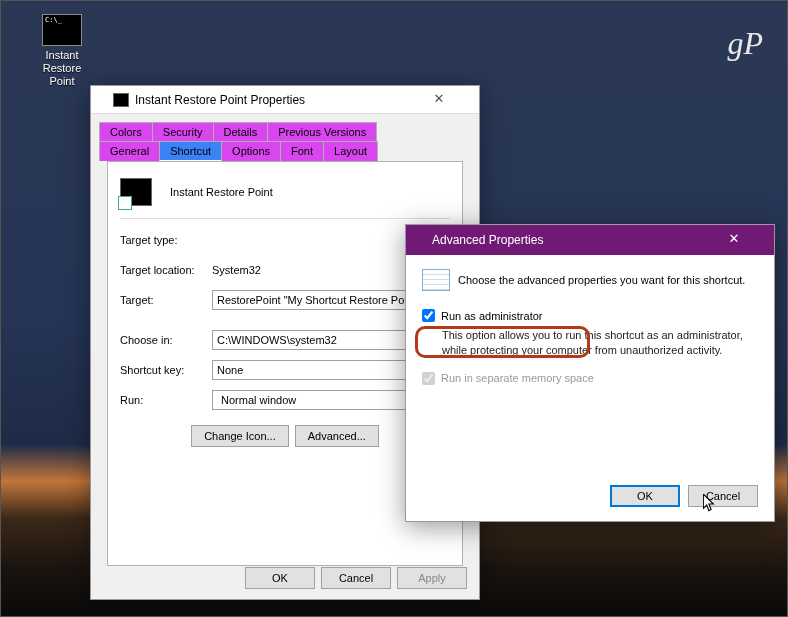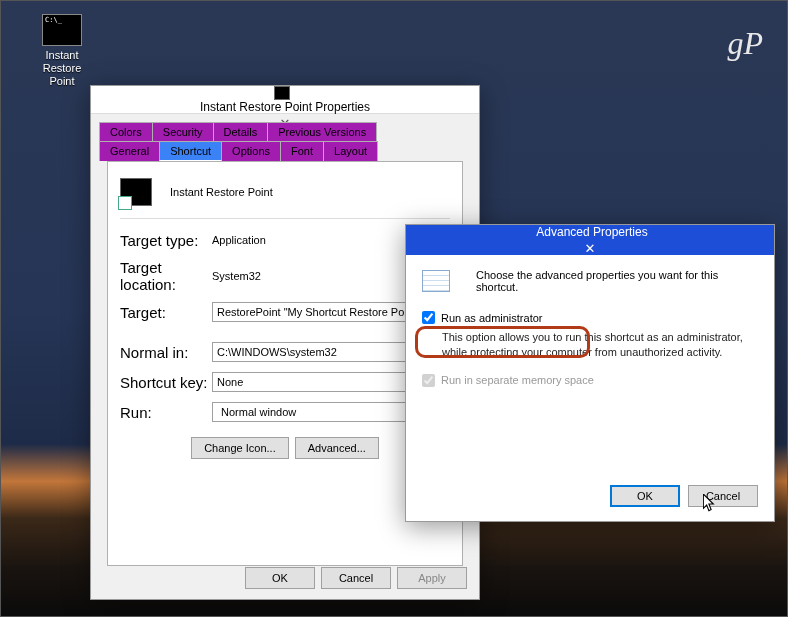--- a/index.html
+++ b/index.html
@@ -9,49 +9,49 @@
   background: linear-gradient(to bottom, #2a3855 0%, #263556 50%, #1e2b48 72%, #c2763a 78%, #3b2818 84%, #1a1410 92%, #0a0a0a 100%);
 }
 .frame-border { position: absolute; inset: 0; border: 1px solid #555; pointer-events: none; }
 .watermark { position: absolute; top: 25px; right: 25px; color: #e8e8e8; font-size: 32px; font-family: Georgia, serif; font-style: italic; }
 .desktop-icon { position: absolute; top: 14px; left: 34px; width: 56px; text-align: center; color: #fff; font-size: 11px; cursor: pointer; }
 .desktop-icon .ico { width: 40px; height: 32px; background: #000; border: 1px solid #888; margin: 0 auto 3px; position: relative; }
 .desktop-icon .ico::before { content: "C:\\_"; position: absolute; top: 1px; left: 2px; color: #fff; font-size: 7px; font-family: monospace; }
 .desktop-icon .label { text-shadow: 0 1px 1px #000; line-height: 1.2; }
 
 .window { position: absolute; background: #f0f0f0; border: 1px solid #999; box-shadow: 0 5px 25px rgba(0,0,0,.4); font-size: 11px; color: #000; }
-.titlebar { height: 28px; display: flex; align-items: center; padding: 0 9px; background: #fff; border-bottom: 1px solid #ddd; flex-direction: column; }
+.titlebar { height: 28px; display: flex; align-items: center; padding: 0 22px; background: #fff; border-bottom: 1px solid #ddd; }
 .titlebar .ticon { width: 16px; height: 14px; background: #000; border: 1px solid #666; margin-right: 6px; flex-shrink:0; }
 .titlebar .title { flex: 1; font-size: 12px; }
 .titlebar .close { width: 36px; height: 22px; text-align: center; line-height: 20px; font-size: 13px; color: #555; cursor: pointer; }
 
 .props { top: 85px; left: 90px; width: 390px; height: 515px; }
 .tabs { margin: 8px 8px 0; }
 .tabrow { display: flex; }
-.tab { border: 1px solid #b0b0b0; border-bottom: none; padding: 3px 10px; font-size: 11px; background: #a21caf; cursor: pointer; margin-right: -1px; }
+.tab { border: 1px solid #b0b0b0; border-bottom: none; padding: 3px 10px; font-size: 11px; background: #d946ef; cursor: pointer; margin-right: -1px; }
 .tab.active { background: #3b82f6; position: relative; z-index: 2; border-bottom: 1px solid #fff; }
 .tabbody { border: 1px solid #b0b0b0; background: #fff; margin: 0 8px 8px; padding: 10px 12px; height: 405px; }
 .iconrow { display: flex; align-items: center; padding: 6px 0 12px; border-bottom: 1px solid #ddd; margin-bottom: 10px; }
 .iconrow .bigico { width: 32px; height: 28px; background: #000; border: 1px solid #666; margin-right: 18px; position: relative; }
 .iconrow .bigico::after { content:""; position:absolute; bottom:-5px; left:-3px; width:12px; height:12px; background:#fff; border:1px solid #4a8; }
 .field { display: flex; align-items: center; margin-bottom: 8px; min-height: 22px; }
-.field .lab { width: 92px; font-size: 15px; }
+.field .lab { width: 92px; font-size: 11px; }
 .field .val { flex: 1; font-size: 11px; }
 .field input, .field select { flex: 1; border: 1px solid #a0a0a0; padding: 2px 4px; font-size: 11px; height: 20px; background: #fff; }
 .field .static { padding: 2px 0; }
 .btnrow { display: flex; gap: 6px; justify-content: center; margin-top: 14px; }
 .btn { border: 1px solid #a0a0a0; background: #e1e1e1; padding: 4px 12px; font-size: 11px; cursor: pointer; min-width: 70px; }
 .bottombtns { position: absolute; bottom: 10px; right: 12px; display: flex; gap: 6px; }
 .btn.disabled { color: #888; }
 
 .adv { top: 224px; left: 405px; width: 370px; height: 298px; }
-.adv .titlebar { background: #1d4ed8; color: #fff; border-bottom: none; height: 30px; }
+.adv .titlebar { background: #701a75; color: #fff; border-bottom: none; height: 30px; }
 .adv .titlebar .close { color: #fff; }
 .adv .body { background: #fff; padding: 14px 16px; height: calc(100% - 30px); position: relative; }
-.adv .hdr { display: flex; align-items: center; gap: 26px; margin-bottom: 18px; }
+.adv .hdr { display: flex; align-items: center; gap: 8px; margin-bottom: 18px; }
 .adv .hdr .hico { width: 28px; height: 22px; border: 1px solid #88aacc; background: repeating-linear-gradient(#fff,#fff 4px,#cde 4px,#cde 5px); flex-shrink:0; }
 .adv .opt { margin-bottom: 4px; }
 .adv .opt label { display: flex; align-items: center; gap: 6px; font-size: 11px; }
 .adv input[type=checkbox] { width: 13px; height: 13px; }
 .adv .desc { font-size: 11px; color: #222; margin: 6px 0 14px 20px; line-height: 1.35; }
 .adv .opt.dis { color: #999; }
 .adv .btns { position: absolute; bottom: 14px; right: 16px; display: flex; gap: 8px; }
 .adv .btns .btn.ok { border: 2px solid #0078d7; padding: 3px 20px; }
 .highlight { position: absolute; border: 3px solid #b33a17; border-radius: 10px; pointer-events: none; }
 .cursor { position: absolute; width: 14px; height: 20px; pointer-events: none; }
@@ -89,33 +89,32 @@
         <div class="tab">Font</div>
         <div class="tab">Layout</div>
       </div>
       <div class="tabbody">
         <div class="iconrow">
           <div class="bigico"></div>
           <div>Instant Restore Point</div>
         </div>
         <div class="field">
           <div class="lab">Target type:</div>
-          <div class="val static">Application</div>
         </div>
         <div class="field">
           <div class="lab">Target location:</div>
           <div class="val static">System32</div>
         </div>
         <div class="field">
           <div class="lab">Target:</div>
           <input type="text" value="RestorePoint &quot;My Shortcut Restore Point&quot;, 1" style="">
         </div>
         <div style="height:10px"></div>
         <div class="field">
-          <div class="lab">Normal in:</div>
+          <div class="lab">Choose in:</div>
           <input type="text" value="C:\WINDOWS\system32" style="">
         </div>
         <div class="field">
           <div class="lab">Shortcut key:</div>
           <input type="text" value="None" style="">
         </div>
         <div class="field">
           <div class="lab">Run:</div>
           <select>
             <option>Normal window</option>

